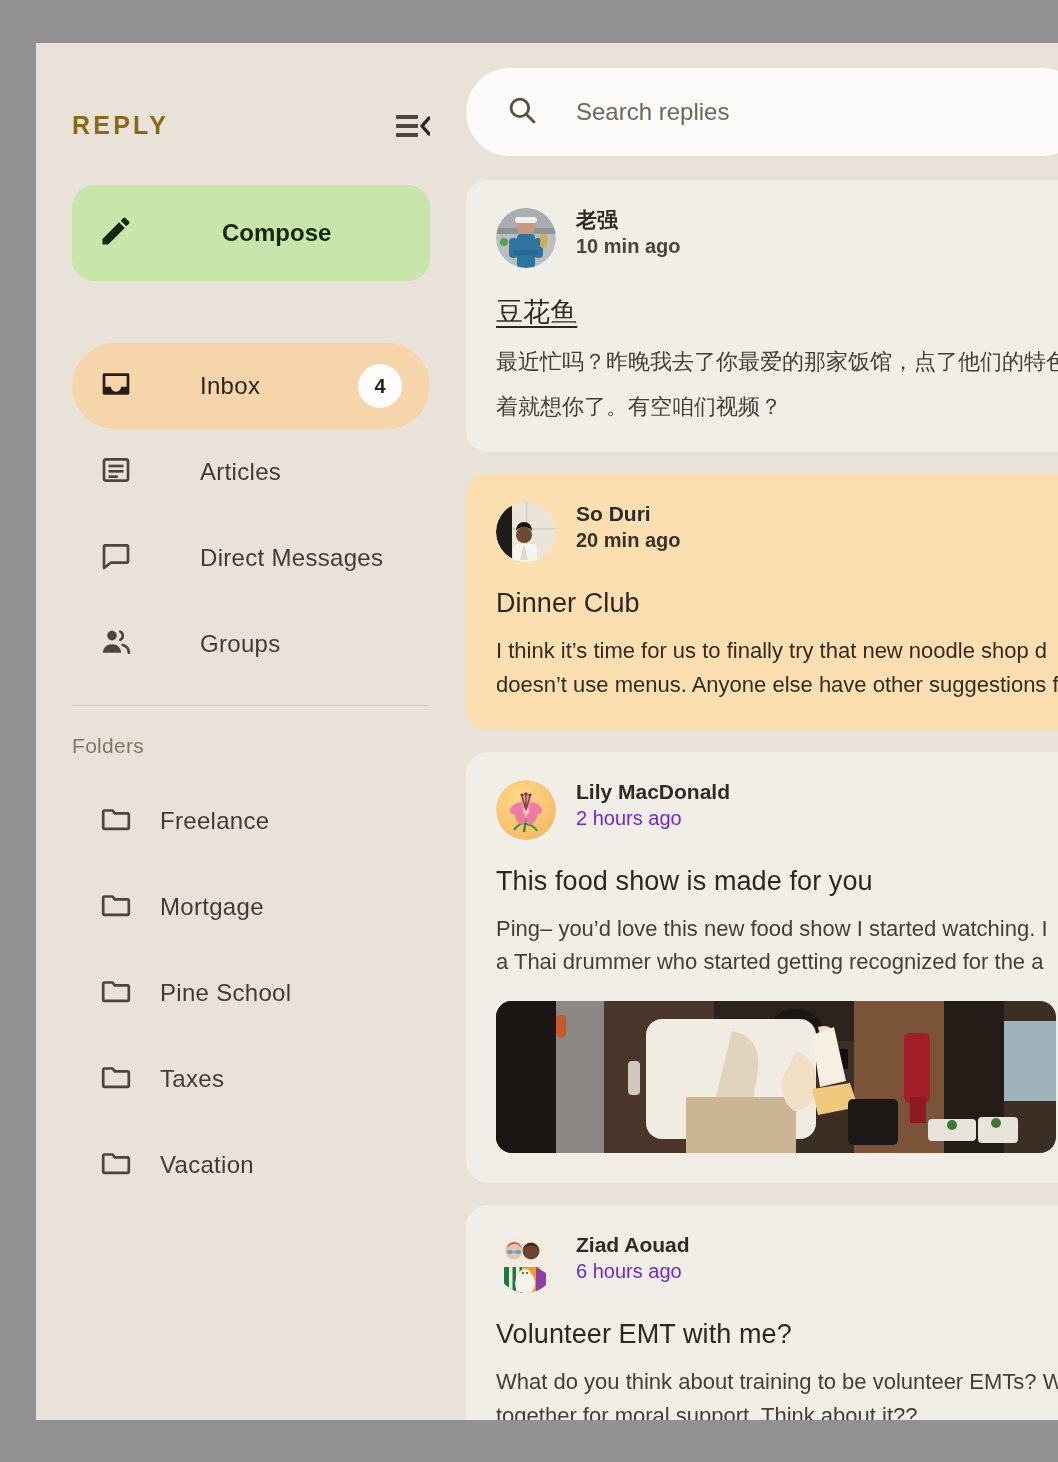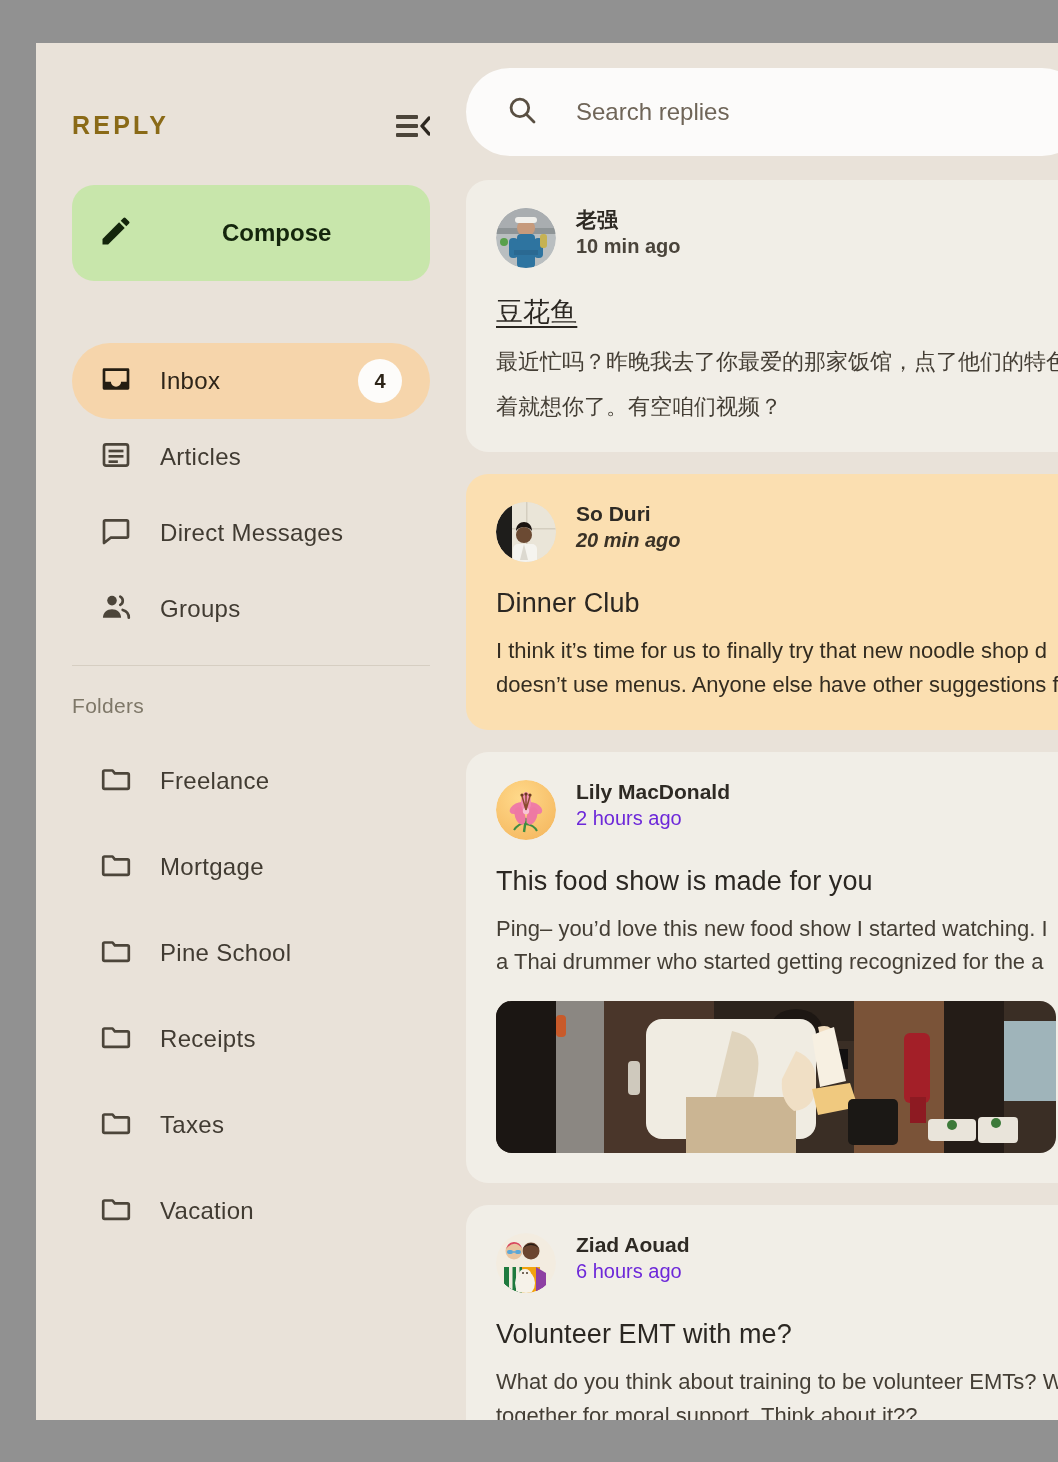--- a/index.html
+++ b/index.html
@@ -59,27 +59,28 @@
   }
   .compose-label {
     color: #14260c;
     font-size: 24px;
     font-weight: bold;
     margin-left: 88px;
   }
 
   .nav { margin-top: 62px; }
   .nav-item {
-    height: 76px;
+    height: 86px;
     display: flex;
     align-items: center;
     border-radius: 43px;
     padding: 0 28px;
     cursor: pointer;
     margin-bottom: 0px;
+    gap: 40px;
   }
   .nav-item.active { background: #f6d5ab; }
   .nav-label {
     font-size: 24px;
     color: #413b32;
     margin-left: 28px;
     letter-spacing: .3px;
   }
   .nav-item.active .nav-label { color: #2e2519; }
   .badge {
@@ -171,21 +172,21 @@
     font-weight: bold;
     color: #2e2a24;
     line-height: 1.18;
   }
   .time {
     font-size: 20px;
     font-weight: bold;
     color: #4a443b;
     line-height: 1.35;
   }
-  .card.highlight .time { color: #3a3226; font-style: italic; }
+  .card.highlight .time { color: #3a3226; }
   .card .time.light { font-weight: normal; color: #6d28d9; }
 
   .subject {
     font-size: 27px;
     color: #2b2722;
     margin-top: 26px;
     letter-spacing: .1px;
   }
   .subject.cjk { text-decoration: underline; text-underline-offset: 5px; }
   .preview {
@@ -307,28 +308,20 @@
 
       <div class="folder-item">
         <span>
           <svg width="32" height="32" viewBox="0 0 24 24">
               <path d="M3.4 5.6h6l1.7 2.2h9.5a1 1 0 011 1v9.6a1 1 0 01-1 1H3.4a1 1 0 01-1-1V6.6a1 1 0 011-1z" fill="none" stroke="#4c453a" stroke-width="2" stroke-linejoin="round"></path>
             </svg>
         </span>
         <span class="folder-label">Pine School</span>
       </div>
 
-      <div class="folder-item">
-        <span>
-          <svg width="32" height="32" viewBox="0 0 24 24">
-              <path d="M3.4 5.6h6l1.7 2.2h9.5a1 1 0 011 1v9.6a1 1 0 01-1 1H3.4a1 1 0 01-1-1V6.6a1 1 0 011-1z" fill="none" stroke="#4c453a" stroke-width="2" stroke-linejoin="round"></path>
-            </svg>
-        </span>
-        <span class="folder-label">Receipts</span>
-      </div>
 
       <div class="folder-item">
         <span>
           <svg width="32" height="32" viewBox="0 0 24 24">
               <path d="M3.4 5.6h6l1.7 2.2h9.5a1 1 0 011 1v9.6a1 1 0 01-1 1H3.4a1 1 0 01-1-1V6.6a1 1 0 011-1z" fill="none" stroke="#4c453a" stroke-width="2" stroke-linejoin="round"></path>
             </svg>
         </span>
         <span class="folder-label">Taxes</span>
       </div>
 

